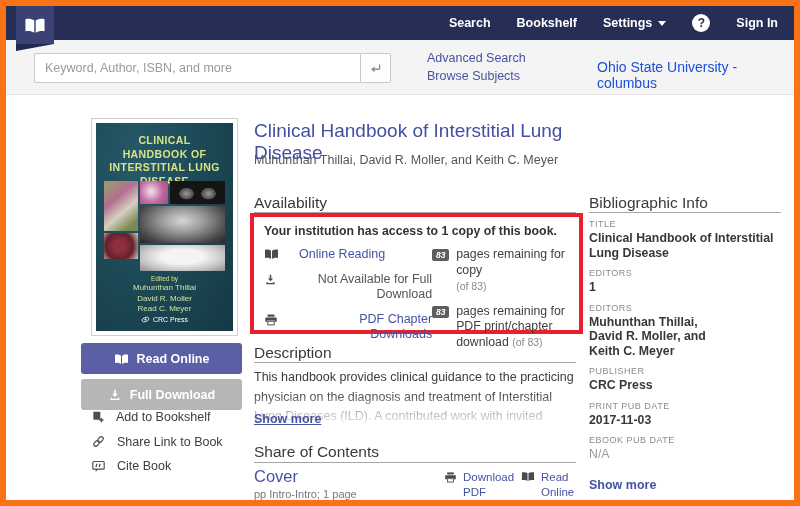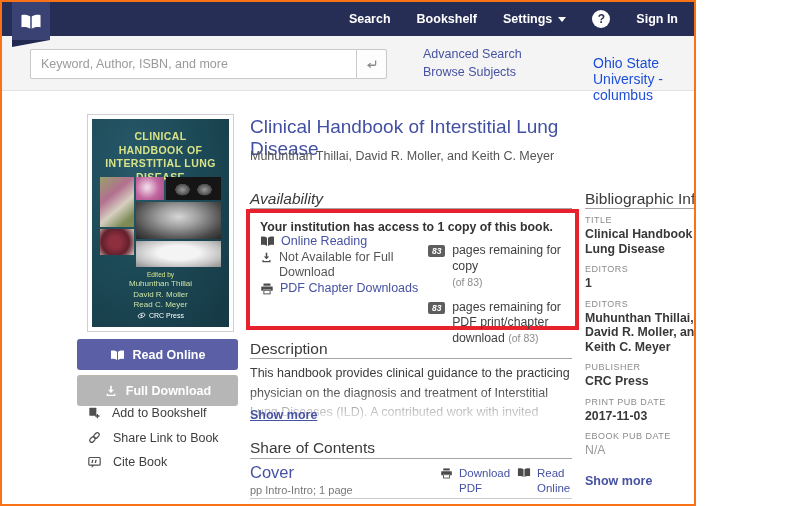--- a/index.html
+++ b/index.html
@@ -1,21 +1,21 @@
 <!DOCTYPE html>
 <html><head>
 <meta charset="utf-8">
 <style>
   * { margin:0; padding:0; box-sizing:border-box; }
   html,body { background:#ffffff; }
   body { font-family:"Liberation Sans", sans-serif; }
 
   .frame {
-    position:relative; width:696px; height:506px;
-    border:2px solid #f97316; background:#fff; overflow:hidden;
+    position:relative; width:800px; height:506px;
+    border:6px solid #f97316; background:#fff; overflow:hidden;
   }
 
   
   .topbar { position:absolute; top:0; left:0; right:0; height:34px; background:#272e55; z-index:5; }
   .logo-tile { position:absolute; left:10px; top:0; width:38px; height:38px; background:#3a4273;
     display:flex; align-items:center; justify-content:center; z-index:6; }
   .logo-tile::after { content:""; position:absolute; left:0; top:38px;
     border-top:7px solid #222950; border-right:38px solid transparent; }
   .brand { position:absolute; left:58px; top:3px; color:#fff; line-height:1.1; }
   .brand .pq { font-size:10px; color:#dddfee; letter-spacing:.2px; }
@@ -76,28 +76,28 @@
   .side-action .ic { color:#4f4f4f; display:flex; }
   .side-action .lbl { font-size:12.5px; color:#3d3d3d; }
 
   
   .section-h { position:absolute; left:248px; width:322px; font-size:15.5px; color:#3a3a3a; }
   .rule { position:absolute; left:248px; width:322px; height:1px; background:#a5a5a5; }
 
   .page-title { position:absolute; left:248px; top:114px; width:330px; font-size:19px; color:#4350a2; }
   .page-authors { position:absolute; left:248px; top:147px; font-size:12.5px; color:#555; }
 
-  .h-avail { top:188px;font-style:italic; }  .rule-avail { top:206px; }
+  .h-avail { top:188px; }  .rule-avail { top:206px; }
   .redbox { position:absolute; left:244px; top:207px; width:333px; height:121px;
     border:4px solid #e8212e; background:transparent; padding:7px 10px; }
   .avail-note { font-size:12.3px; font-weight:bold; color:#333; }
   .avail-cols { display:flex; }
   .avail-left { width:172px; }
   .avail-right { width:140px; }
-  .opt { display:flex; gap:6px; align-items:flex-start; cursor:pointer; }
+  .opt { display:flex; gap:20px; margin-top:9px; align-items:flex-start; cursor:pointer;text-align:right; }
   .opt .ic { color:#4b4b4b; flex:0 0 auto; margin-top:1px; display:flex; }
   .opt .lbl { font-size:12.5px; line-height:15.5px; }
   .opt.link .lbl { color:#4652a3; }
   .opt.disabled { cursor:default; }
   .opt.disabled .lbl { color:#555; }
   .counter { display:flex; gap:7px; margin-top:9px; align-items:flex-start; }
   .badge { min-width:17px; height:12px; padding:0 2px; background:#5e5e5e; border-radius:2px;
     color:#fff; font-size:8.5px; font-weight:bold; display:flex; align-items:center; justify-content:center; margin-top:2px;font-style:italic; }
   .counter .txt { font-size:12.3px; line-height:15.5px; color:#3f3f3f; }
   .counter .suffix { font-size:10.5px; color:#8b8b8b; }

